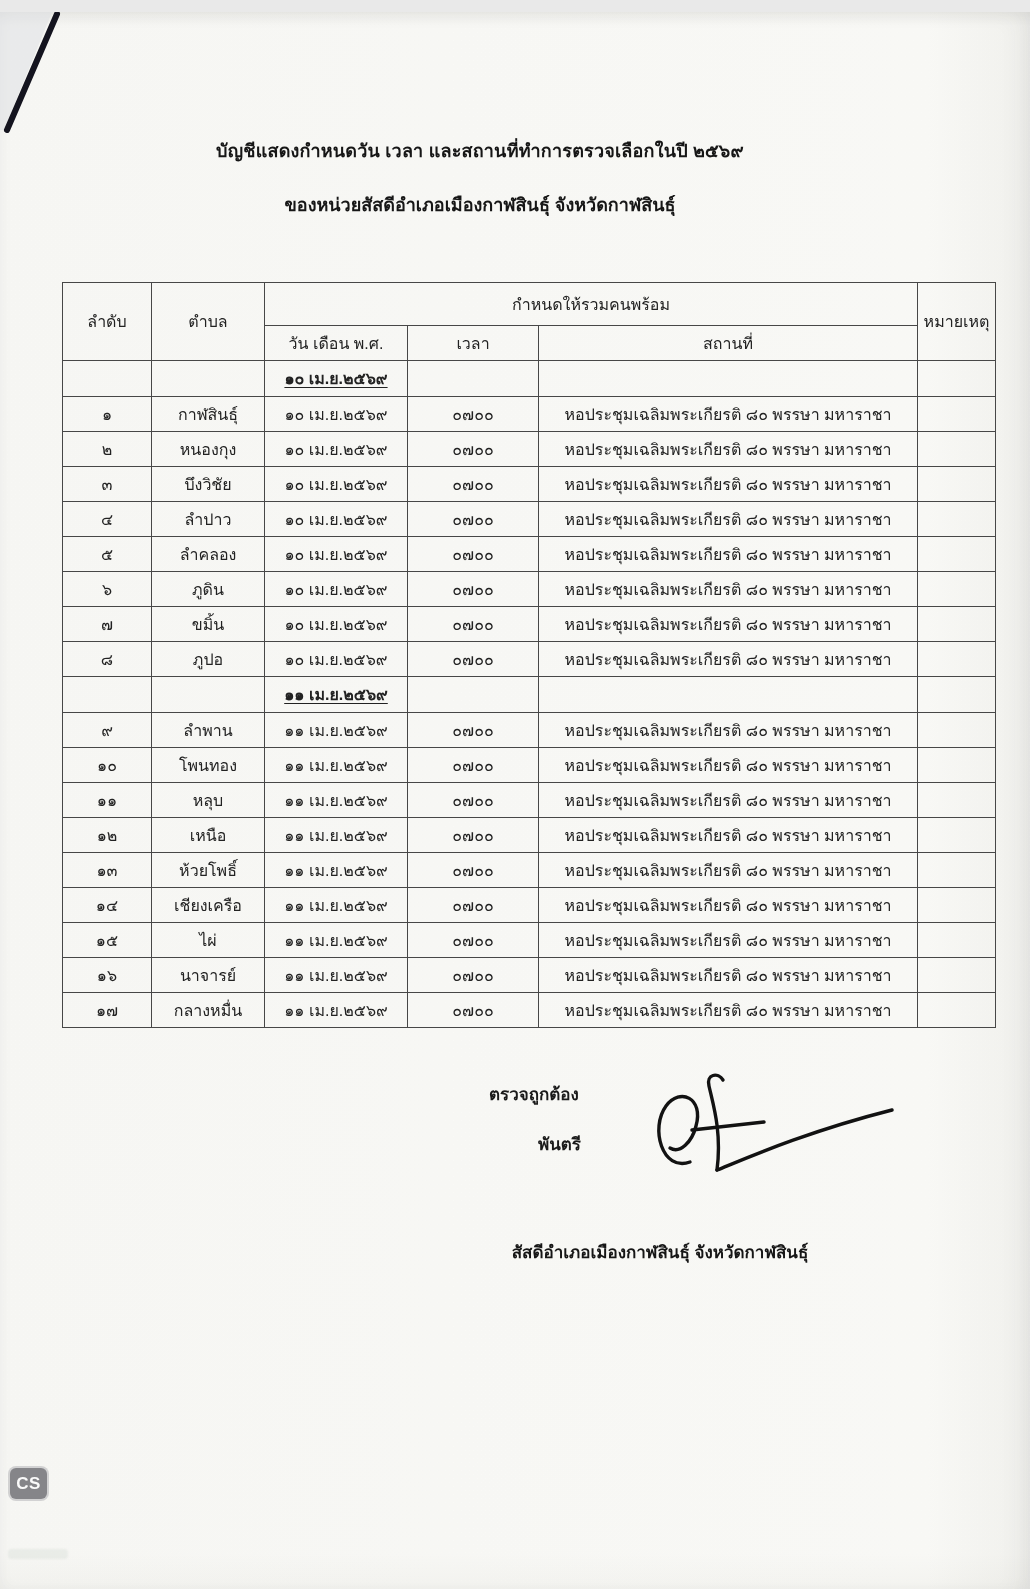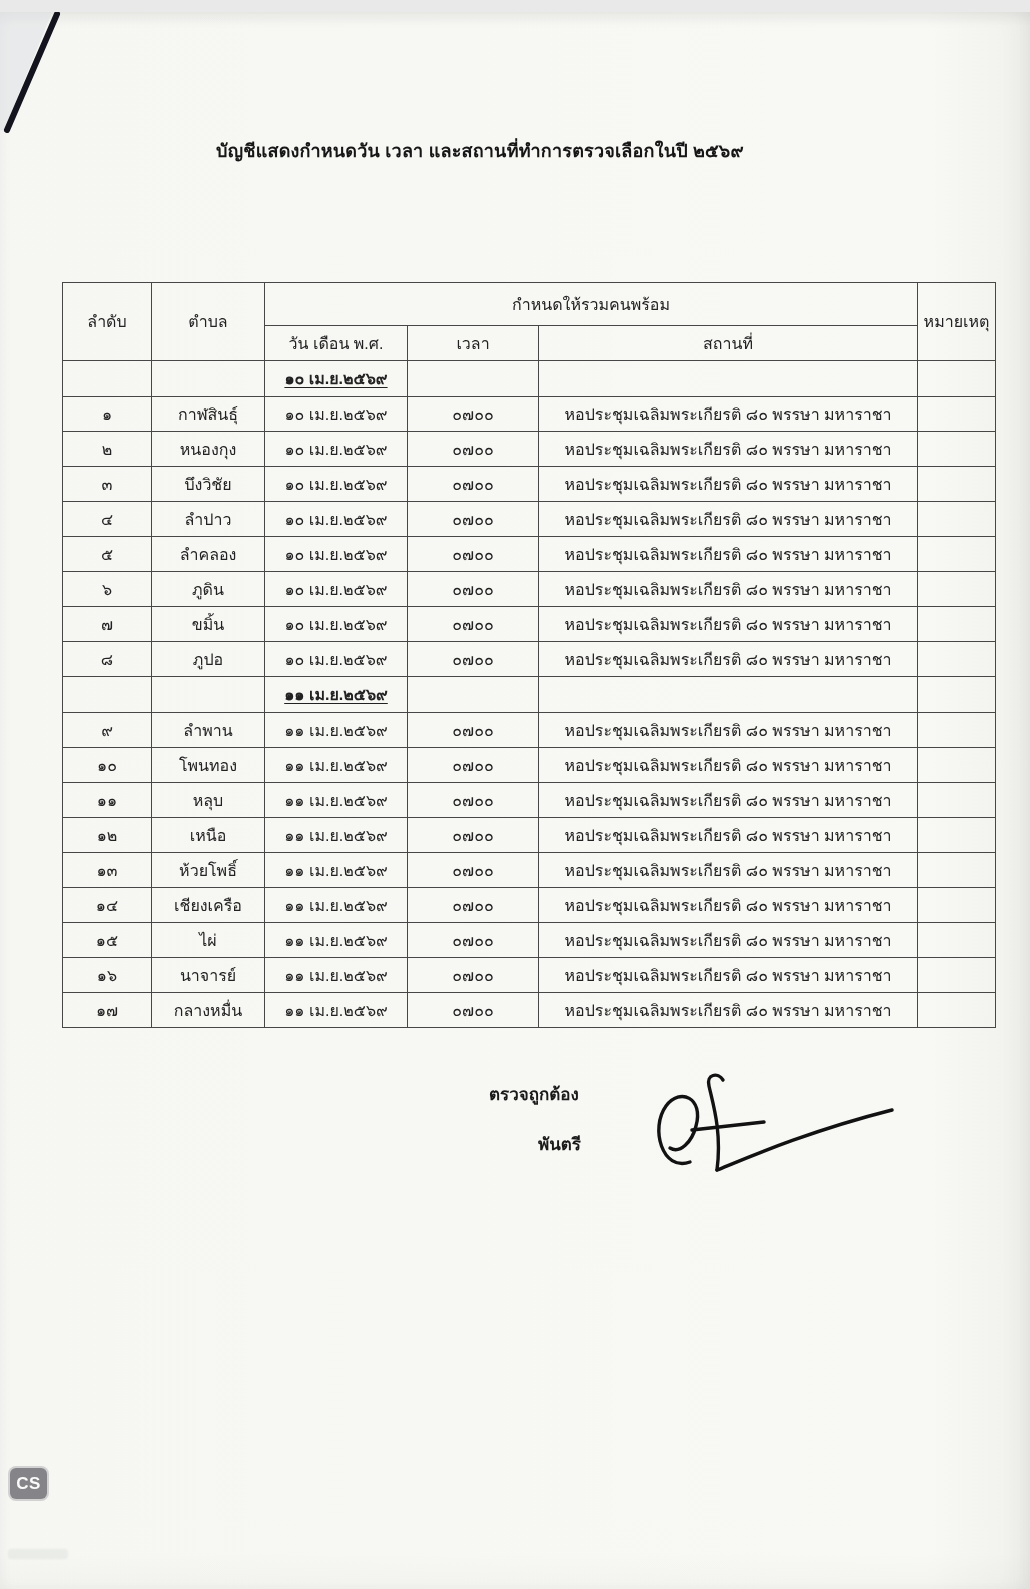--- a/index.html
+++ b/index.html
@@ -74,20 +74,21 @@
 <body>
 
 <div class="page">
 
   <svg class="corner-artifact" width="130" height="140" viewBox="0 0 130 140">
     <polygon points="0,0 52,0 4,118 0,118" fill="#dfe0e3" opacity="0.55"></polygon>
     <line x1="57" y1="2" x2="7" y2="118" stroke="#14141f" stroke-width="6" stroke-linecap="round"></line>
   </svg>
 
   <div class="doc-title">บัญชีแสดงกำหนดวัน เวลา และสถานที่ทำการตรวจเลือกในปี ๒๕๖๙</div>
+  <div class="doc-subtitle">ของหน่วยสัสดีอำเภอเมืองกาฬสินธุ์ จังหวัดกาฬสินธุ์</div>
 
   <table class="schedule">
     <colgroup>
       <col style="width:89px">
       <col style="width:113px">
       <col style="width:143px">
       <col style="width:131px">
       <col style="width:379px">
       <col style="width:78px">
     </colgroup>
@@ -265,19 +266,20 @@
 
   <svg class="sig-stroke" width="330" height="130" viewBox="0 0 330 130">
     <g fill="none" stroke="#121212" stroke-width="3.4" stroke-linecap="round">
       <path d="M 110 100 C 82 110, 70 66, 86 44 C 100 25, 124 36, 116 64 C 112 80, 100 92, 90 86"></path>
       <path d="M 143 18 C 138 10, 126 12, 129 24 C 133 42, 142 70, 137 108"></path>
       <path d="M 112 68 L 184 60"></path>
       <path d="M 137 108 C 162 98, 225 70, 312 48"></path>
     </g>
   </svg>
 
+  <div class="sig-position">สัสดีอำเภอเมืองกาฬสินธุ์ จังหวัดกาฬสินธุ์</div>
 
   <div class="smudge"></div>
   <div class="watermark">
     <span class="ws-badge">CS</span>
   </div>
 
 </div>
 
 </body></html>

